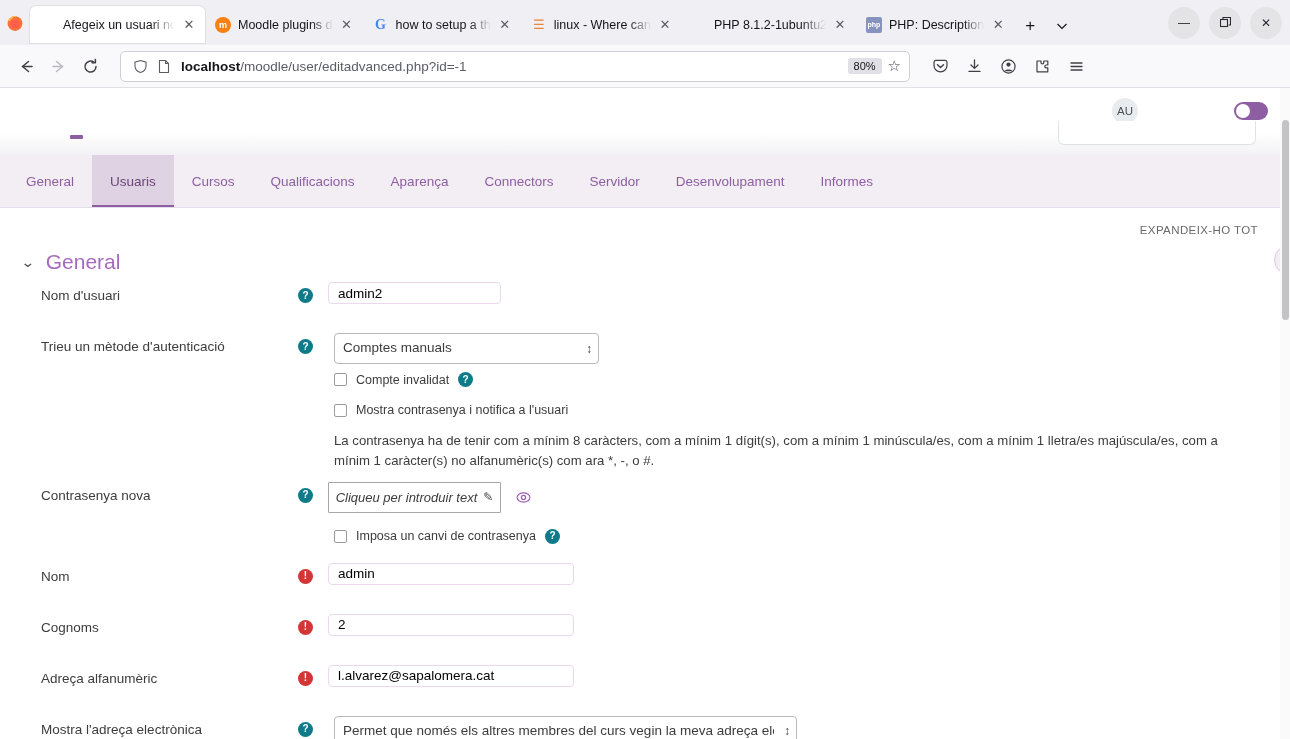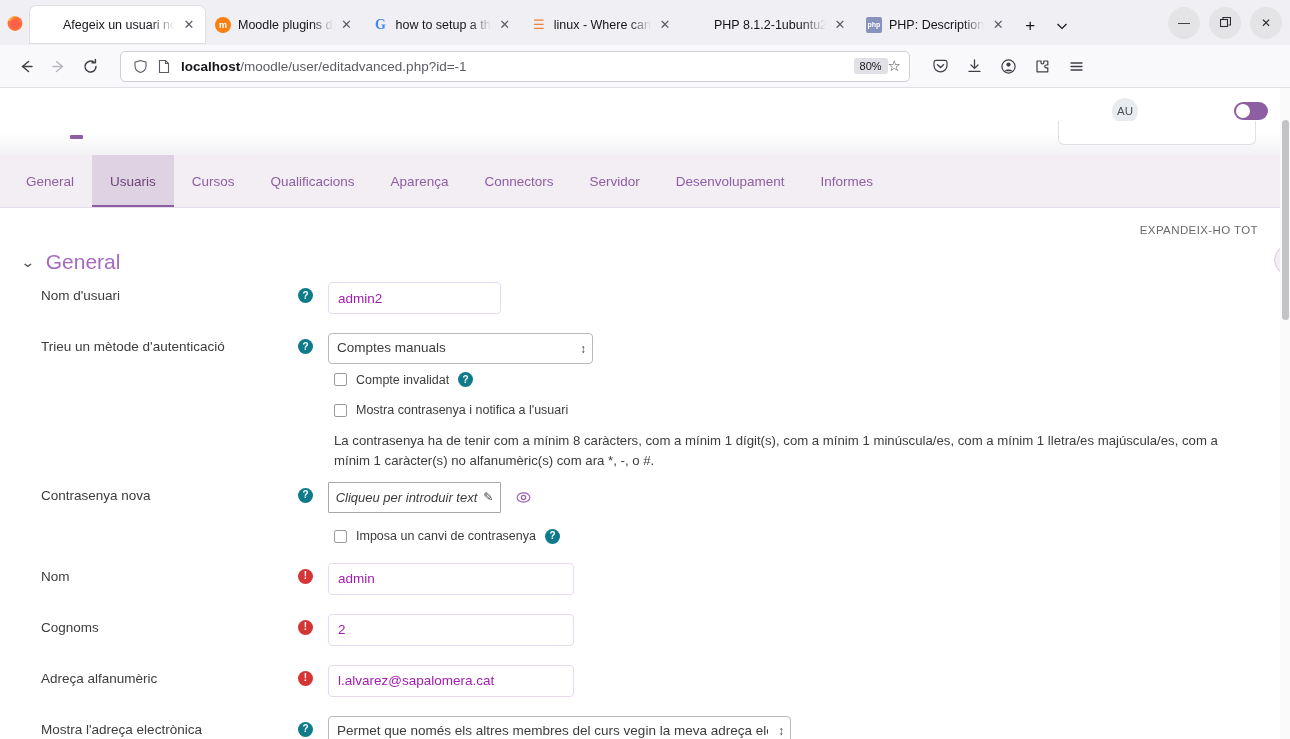--- a/index.html
+++ b/index.html
@@ -106,21 +106,21 @@
     max-width: 790px;
   }
   .url-icon { width:18px;height:18px;flex:0 0 18px;display:flex;align-items:center;justify-content:center;color:#5b5b66; }
   .url-text {
     flex:1 1 auto; font-size:13.5px; color:#5b5b66; margin-left:8px;
     white-space:nowrap; overflow:hidden;
   }
   .url-text b { color:#15141a; font-weight:600; }
   .zoom-badge {
     font-size:11px; background:#e0e0e6; color:#15141a;
-    padding:2px 6px; border-radius:3px; margin-right:0; flex:0 0 auto;
+    padding:2px 6px; border-radius:3px; margin-right:6px; flex:0 0 auto;
   }
   .star { font-size:15px; color:#3f3f46; flex:0 0 auto; }
   .toolbar-right { display:flex; align-items:center; gap:2px; flex:0 0 auto; margin-left: 6px;}
   .tbtn { width:32px;height:32px;border-radius:4px;display:flex;align-items:center;justify-content:center;color:#3f3f46;}
 
   
   .page {
     flex: 1 1 auto;
     position: relative;
     background:#ffffff;
@@ -227,41 +227,41 @@
 
   .ico {
     width:15px;height:15px;border-radius:50%;
     display:flex;align-items:center;justify-content:center;
     font-size:10px; font-weight:bold; color:#fff; line-height:1;
   }
   .ico.help { background:#0f7b8a; }
   .ico.req  { background:#d43535; }
 
   input.txt {
-    height: 32px;
+    height: 22px;
     border:1px solid #ead9ee;
     border-radius: 4px;
     background:#fff;
-    font-size:13.5px; color:#a21caf;
+    font-size:13.5px; color:#000000;
     padding: 0 9px;
     font-family:"Liberation Sans", sans-serif;
   }
   input.txt.w-small { width: 173px; }
   input.txt.w-mid   { width: 246px; }
 
   select.sel {
     height: 31px;
     border:1px solid #b9b9b9;
     border-radius:4px;
     background:#fff;
     font-size:13.5px;
     color:#3c3c3c;
     padding: 0 22px 2px 8px;
     font-family:"Liberation Sans", sans-serif;
-    -webkit-appearance:none; appearance:none;
+    -webkit-appearance:none; appearance:none;margin-left:6px;
   }
   .selwrap { position:relative; display:inline-block; }
   .selwrap::after {
     content:"\2195";
     position:absolute; right:7px; top:50%; transform: translateY(-50%);
     font-size:12px; color:#444; pointer-events:none;
   }
 
   .cbrow { display:flex; align-items:center; padding: 6px 0 6px 0; }
   .cbox {

